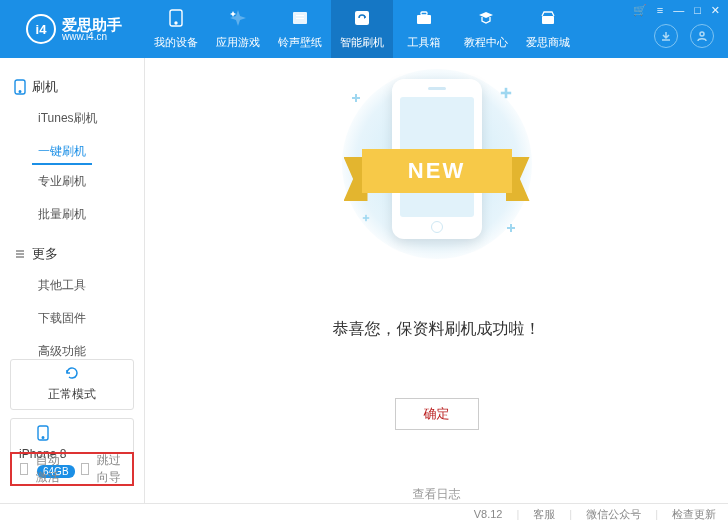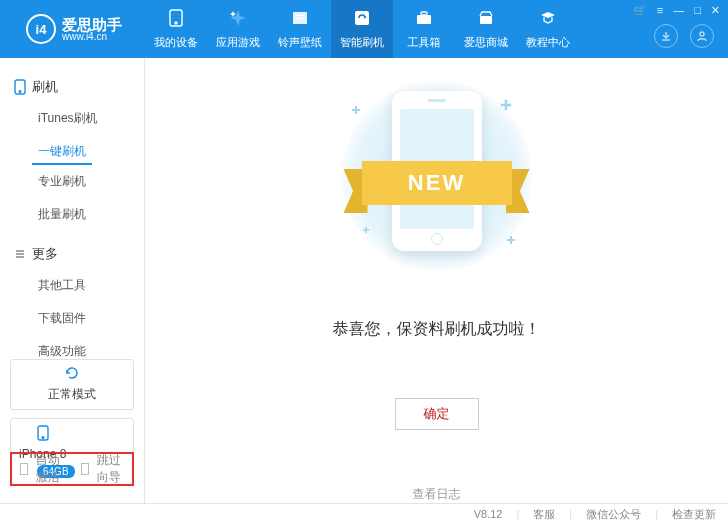--- a/index.html
+++ b/index.html
@@ -31,21 +31,21 @@
 .side-items { margin-left: 22px; margin-bottom: 8px; }
 .side-item { font-size: 12px; color: #555; padding: 8px 6px; cursor: pointer; }
 .side-item.active { color: #1b8fe6; border-bottom: 2px solid #1b8fe6; display: inline-block; padding-bottom: 3px; }
 
 .side-bottom { position: absolute; bottom: 10px; left: 10px; right: 10px; }
 .mode-box, .device-box { border: 1px solid #e0e0e0; border-radius: 3px; padding: 6px 8px; margin-bottom: 8px; display: flex; align-items: center; gap: 6px; font-size: 12px; color: #444; flex-direction: column; }
 .device-box { flex-direction: column; align-items: flex-start; gap: 4px; }
 .device-box .row1 { display: flex; align-items: center; gap: 6px; flex-direction: column; }
 .badge { background: #1b8fe6; color: #fff; font-size: 10px; padding: 1px 6px; border-radius: 6px; margin-left: 18px; }
 
-.main { flex: 1; display: flex; flex-direction: column; align-items: center; padding-top: 28px; position: relative; gap: 40px; }
+.main { flex: 1; display: flex; flex-direction: column; align-items: center; padding-top: 16px; position: relative; gap: 40px; }
 .phone-scene { width: 210px; height: 180px; position: relative; }
 .glow { position: absolute; width: 190px; height: 190px; border-radius: 50%; background: radial-gradient(circle, #cceaf7 0%, #e6f4fb 60%, #fff 75%); left: 10px; top: -5px; }
 .star { position: absolute; width: 8px; height: 8px; }
 .star::before, .star::after { content: ""; position: absolute; background: #9fd7f0; }
 .star::before { width: 100%; height: 2px; top: 3px; }
 .star::after { height: 100%; width: 2px; left: 3px; }
 .phone { position: absolute; width: 90px; height: 160px; background: #fff; border-radius: 12px; left: 60px; top: 5px; box-shadow: 0 4px 12px rgba(0,0,0,0.1); }
 .phone::before { content: ""; position: absolute; top: 8px; left: 50%; transform: translateX(-50%); width: 18px; height: 3px; background: #d0e8f5; border-radius: 2px; }
 .phone-screen { position: absolute; top: 18px; left: 8px; right: 8px; bottom: 22px; background: #e1f2fa; border-radius: 3px; }
 .phone-btn { position: absolute; bottom: 6px; left: 50%; transform: translateX(-50%); width: 12px; height: 12px; border: 1.5px solid #cfe8f4; border-radius: 50%; }
@@ -124,34 +124,34 @@
           <svg width="18" height="16" viewBox="0 0 18 16" fill="#fff">
             <rect x="2" y="5" width="14" height="9" rx="1"></rect>
             <rect x="6" y="2" width="6" height="3" rx="1" fill="none" stroke="#fff" stroke-width="1.3"></rect>
           </svg>
         </span>
       <span>工具箱</span>
     </div>
     <div class="nav-item">
       <span class="nav-icon">
           <svg width="18" height="16" viewBox="0 0 18 16" fill="#fff">
+            <path d="M2 5 L9 2 L16 5 L9 8 Z"></path>
+            <path d="M5 7 V11 L9 13 L13 11 V7" fill="none" stroke="#fff" stroke-width="1.3"></path>
+          </svg>
+        </span>
+      <span>教程中心</span>
+    </div>
+    <div class="nav-item">
+      <span class="nav-icon">
+          <svg width="18" height="16" viewBox="0 0 18 16" fill="#fff">
             <rect x="3" y="6" width="12" height="8" rx="1"></rect>
             <path d="M3 6 L5 2 H13 L15 6" fill="none" stroke="#fff" stroke-width="1.3"></path>
           </svg>
         </span>
       <span>爱思商城</span>
-    </div>
-    <div class="nav-item">
-      <span class="nav-icon">
-          <svg width="18" height="16" viewBox="0 0 18 16" fill="#fff">
-            <path d="M2 5 L9 2 L16 5 L9 8 Z"></path>
-            <path d="M5 7 V11 L9 13 L13 11 V7" fill="none" stroke="#fff" stroke-width="1.3"></path>
-          </svg>
-        </span>
-      <span>教程中心</span>
     </div>
   </div>
   <div class="win-controls">
     <span>🛒</span>
     <span>≡</span>
     <span>—</span>
     <span>□</span>
     <span>✕</span>
   </div>
   <div class="header-right">

